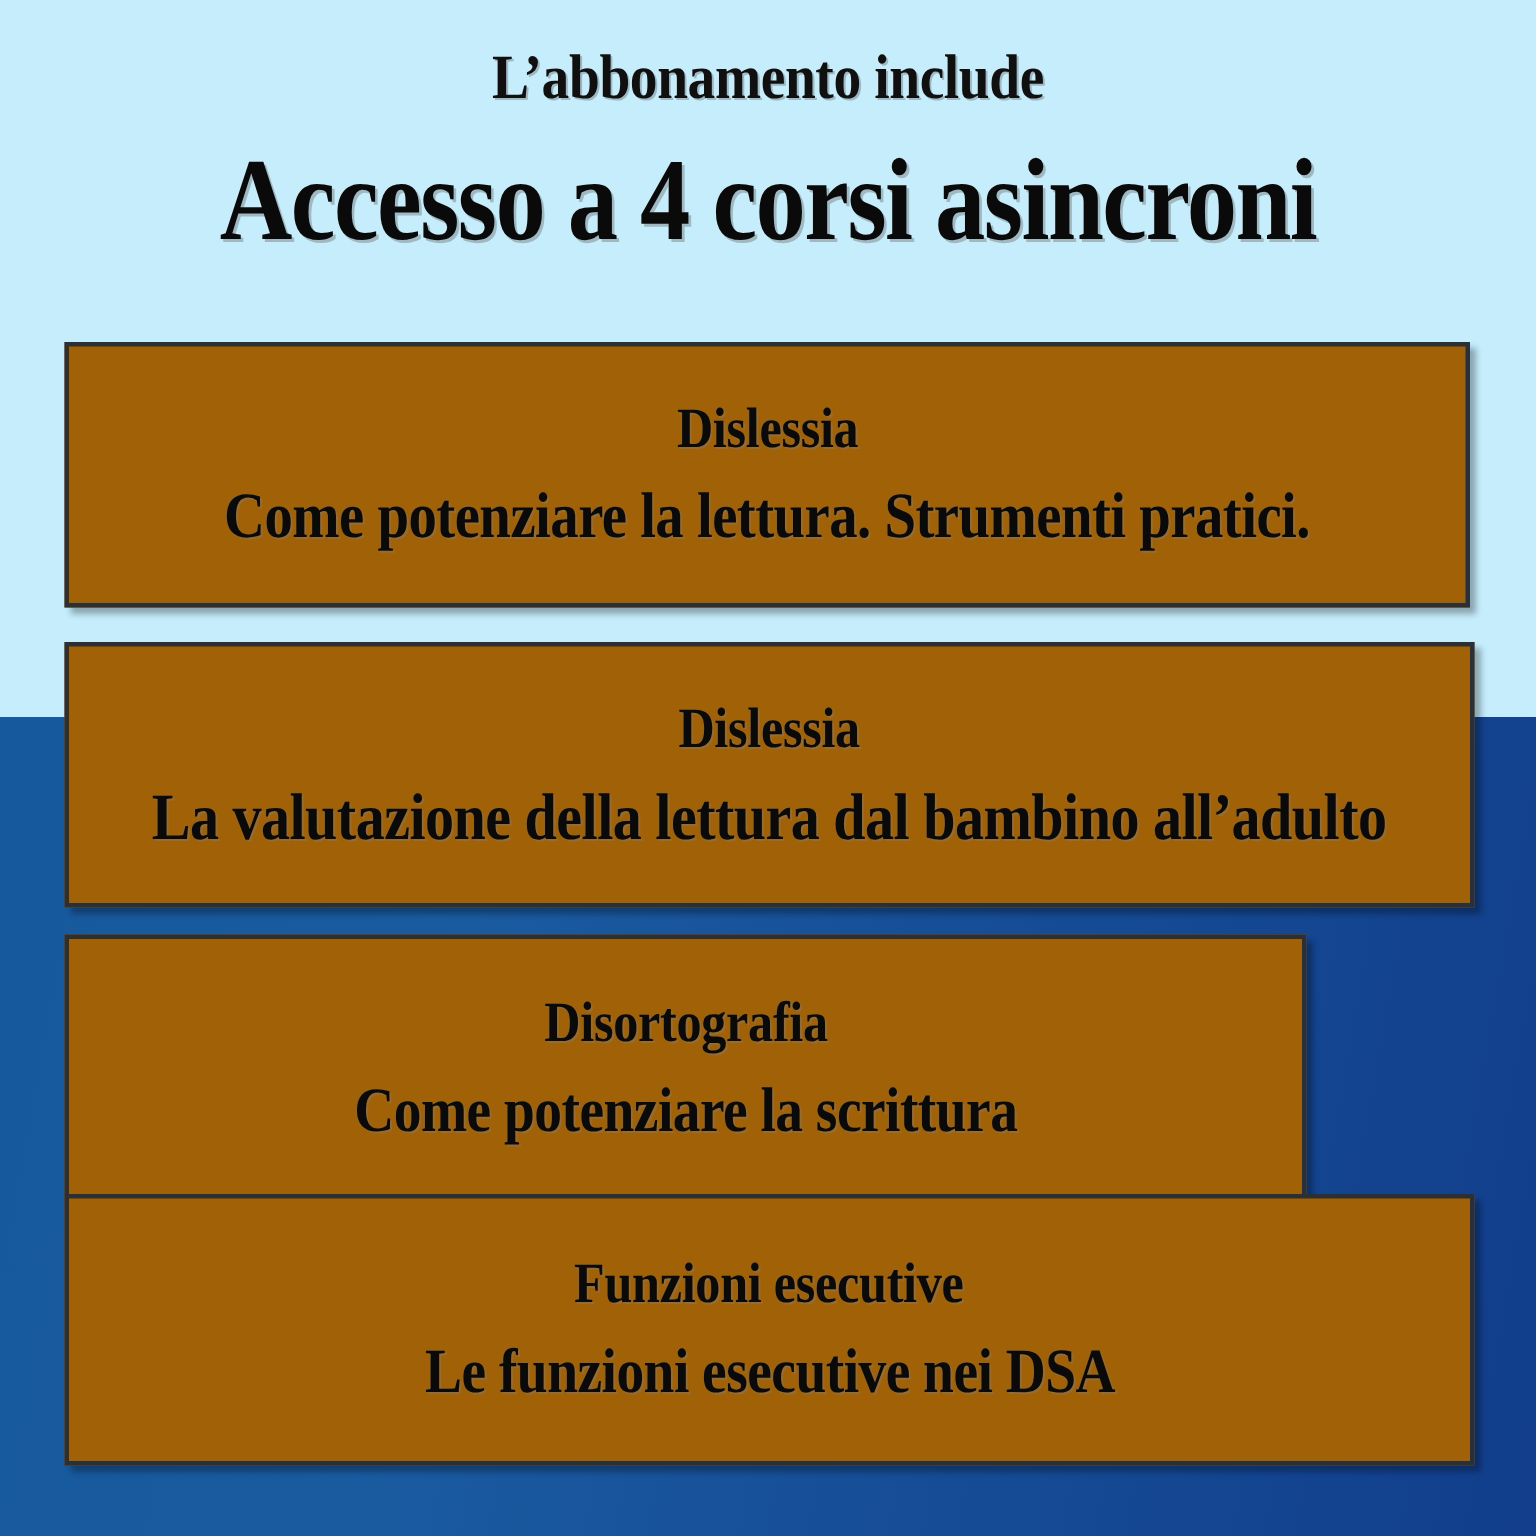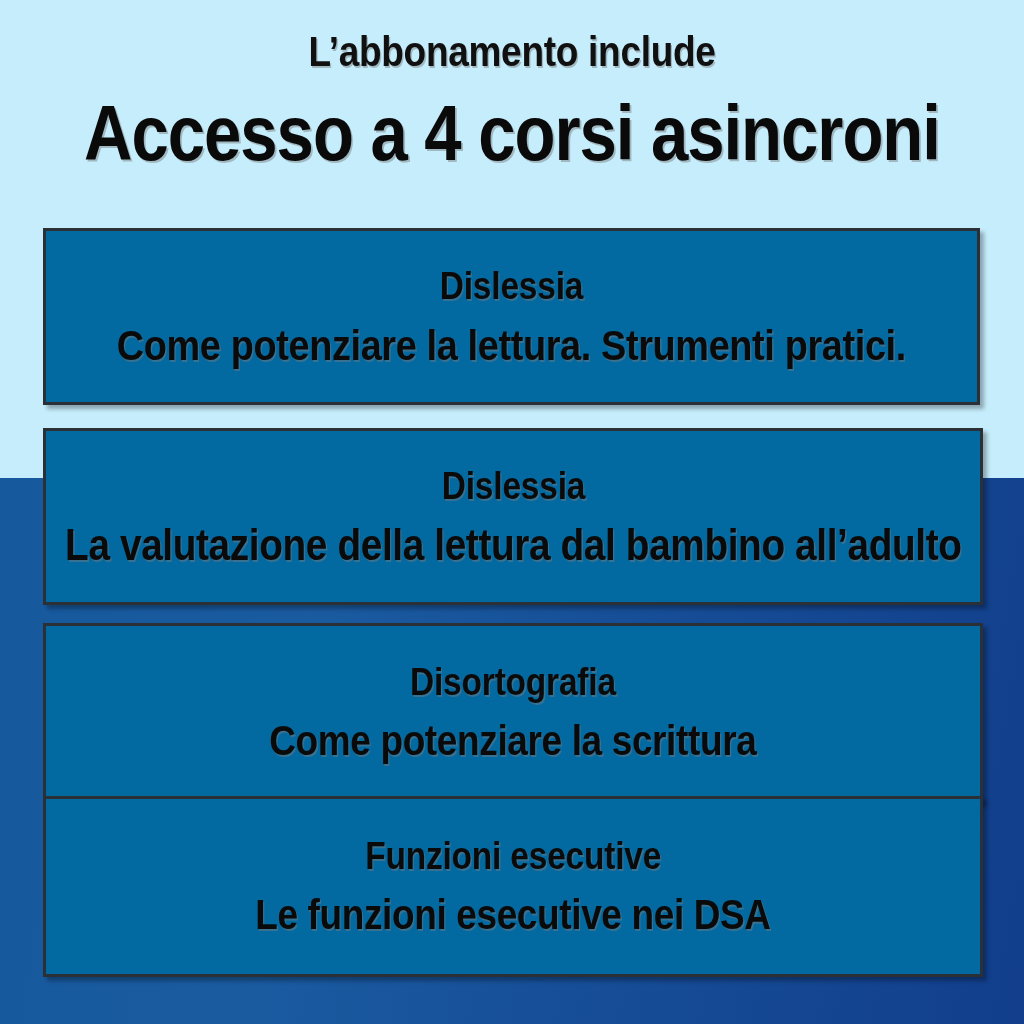--- a/index.html
+++ b/index.html
@@ -12,20 +12,21 @@
     overflow: hidden;
     font-family: "Liberation Sans", sans-serif;
     background: #ffffff;
   }
 
   #slide {
     position: relative;
     width: 1024px;
     height: 1024px;
     overflow: hidden;
+    font-family: Liberation Serif, serif;
   }
 
   
   .bg-top {
     position: absolute;
     left: 0;
     top: 0;
     width: 1024px;
     height: 478px;
     background: #c5edfc;
@@ -70,21 +71,21 @@
     letter-spacing: -1.2px;
     color: #0a0a0a;
     transform: scaleX(0.86);
     transform-origin: center top;
     text-shadow: 2px 2px 0 rgba(120,120,120,0.45);
   }
 
   
   .card {
     position: absolute;
-    background: #0369a1;
+    background: #a16207;
     border: 3px solid #2b2f36;
     box-sizing: border-box;
     box-shadow: 4px 4px 4px rgba(0, 0, 0, 0.30);
     display: flex;
     flex-direction: column;
     align-items: center;
     justify-content: center;
   }
   .card-title {
     margin: 0;
@@ -108,21 +109,21 @@
     color: #0a0a0a;
     letter-spacing: -0.4px;
     transform: scaleX(0.88);
     text-shadow: 1.5px 1.5px 0 rgba(125,125,125,0.45);
     white-space: nowrap;
   }
 
   
   #card-0 { left: 43px;  top: 228px; width: 937px; height: 177px; }
   #card-1 { left: 43px;  top: 428px; width: 940px; height: 177px; }
-  #card-2 { left: 43px;  top: 623px; width: 940px; height: 180px; }
+  #card-2 { left: 43px;  top: 623px; width: 828px; height: 180px; }
   #card-3 { left: 43px;  top: 796px; width: 940px; height: 181px; }
 
   #card-1 .card-subtitle { font-size: 44px; }
   #card-0 .card-subtitle { font-size: 43px; }
 </style>
 </head>
 <body>
 
 <div id="slide">
 

